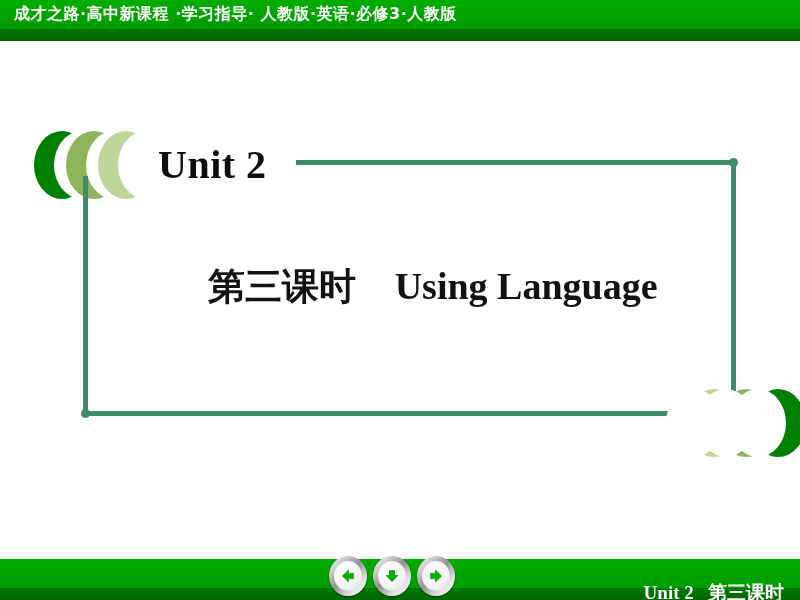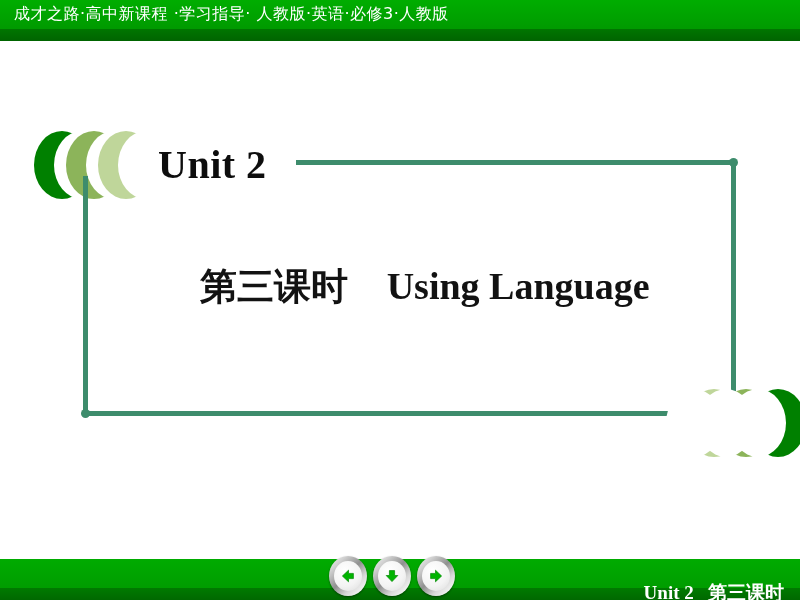--- a/index.html
+++ b/index.html
@@ -29,21 +29,21 @@
     height: 29px;
     background: #00a400;
     background: linear-gradient(to bottom, #00ad00 0%, #00a200 60%, #009a00 100%);
   }
   #header-title {
     position: absolute;
     left: 14px;
     top: 3px;
     font-family: "DejaVu Sans", "Liberation Sans", sans-serif;
     font-size: 16px;
-    font-weight: normal;
+    font-weight: bold;
     color: #ffffff;
     letter-spacing: 0.5px;
     white-space: nowrap;
     line-height: 22px;
   }
   #header-underbar {
     position: absolute;
     left: 0; top: 29px;
     width: 800px;
     height: 12px;
@@ -92,21 +92,21 @@
     top: 141px;
     font-family: "Liberation Serif", "DejaVu Serif", serif;
     font-size: 40px;
     font-weight: bold;
     color: #0d0d0d;
     letter-spacing: 0.5px;
     white-space: nowrap;
   }
   #lesson-title {
     position: absolute;
-    left: 200px;
+    left: 208px;
     top: 262px;
     font-family: "DejaVu Serif", "Liberation Serif", serif;
     font-size: 37px;
     font-weight: bold;
     color: #121212;
     white-space: nowrap;
   }
   #lesson-title .en {
     font-family: "Liberation Serif", "DejaVu Serif", serif;
     font-size: 38px;

